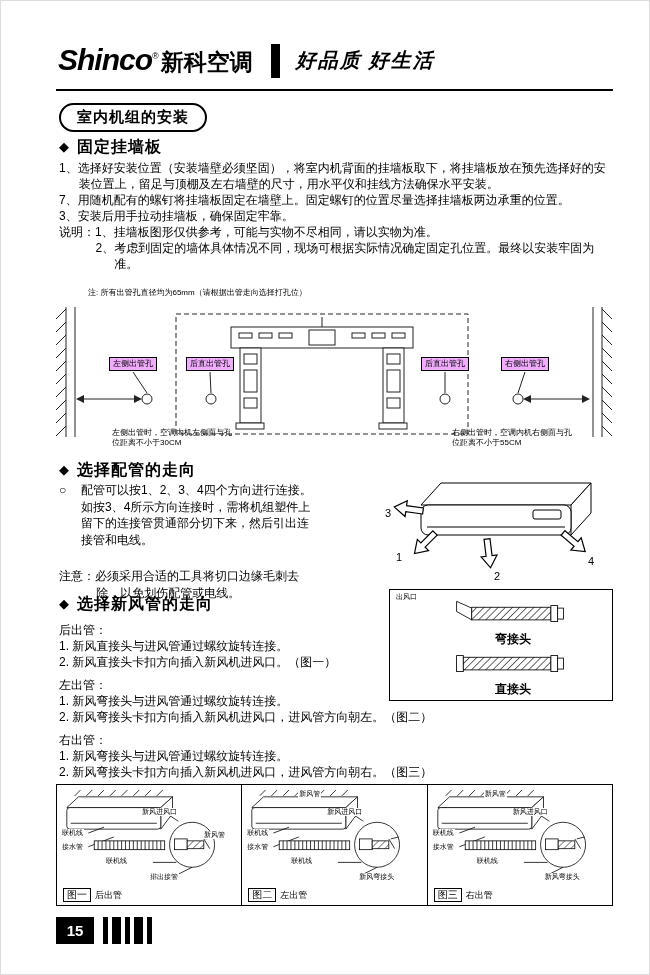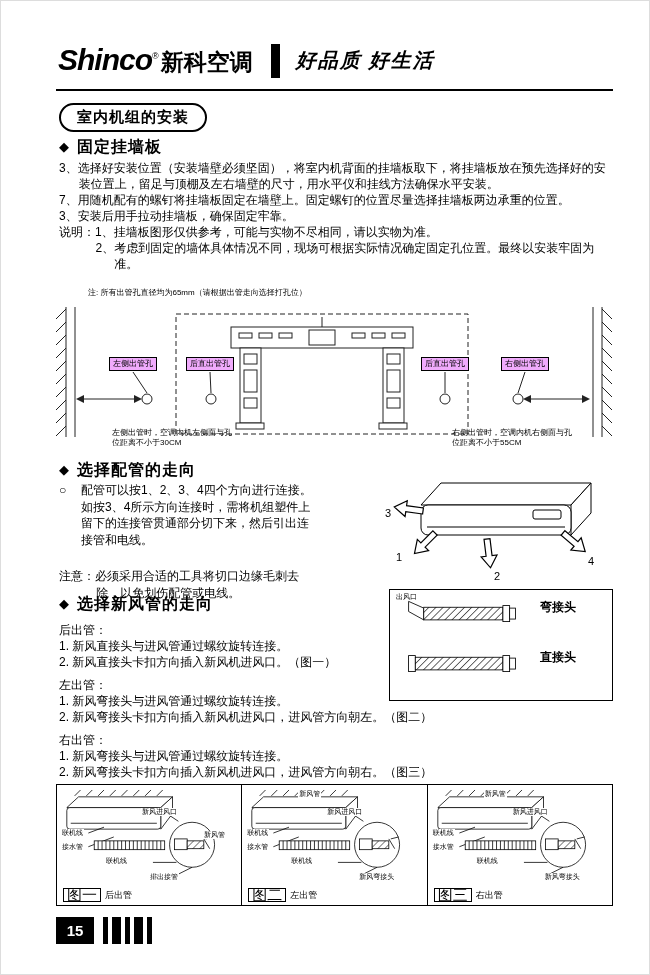--- a/index.html
+++ b/index.html
@@ -42,39 +42,39 @@
   #pipe-text{position:absolute;top:481px;left:58px;width:258px;font-size:12px;line-height:16.5px}
   .circ-row{display:flex}
   .circ{width:22px;font-size:12px;flex:none}
   .circ-body{flex:1}
   .warn{margin-top:20px;padding-left:3.1em;text-indent:-3.1em}
   #unit-svg{position:absolute;top:468px;left:382px;width:232px;height:118px}
 
   
   #fresh-box{position:absolute;top:588px;left:388px;width:224px;height:112px;border:1px solid #000}
   .outlet-lbl{position:absolute;top:2px;left:6px;font-size:7px}
-  .conn{position:absolute;left:0;width:100%;display:flex;flex-direction:row;}
+  .conn{position:absolute;left:12px;width:100%;display:flex;flex-direction:column;align-items:center}
   .conn-1{top:8px}.conn-2{top:58px}
   .pipe-svg{width:150px;height:32px}
   .conn-lbl{font-size:12px;font-weight:bold;margin-top:1px}
   #fresh-text{position:absolute;top:621px;left:58px;width:554px;font-size:12px;line-height:16px}
   .grp{margin-bottom:7px}
 
   
   #figs{position:absolute;top:783px;left:55px;width:557px;height:122px;border:1px solid #000;display:flex}
   .fig{position:relative;flex:1;border-right:1px solid #000;overflow:hidden}
   .fig:last-child{border-right:none}
   .fig-svg{position:absolute;top:3px;left:2px;width:182px;height:94px}
   .fl{position:absolute;font-size:7px;line-height:8px;background:#fff;padding:0 1px;white-space:nowrap}
   .fig-a .fl0{left:4px;top:44px}.fig-a .fl1{left:4px;top:58px}.fig-a .fl2{left:84px;top:23px}
   .fig-a .fl3{left:48px;top:72px}.fig-a .fl4{left:146px;top:46px}.fig-a .fl5{left:92px;top:88px}
   .fig-b .fl0{left:56px;top:5px}.fig-b .fl1{left:4px;top:44px}.fig-b .fl2{left:4px;top:58px}
   .fig-b .fl3{left:84px;top:23px}.fig-b .fl4{left:48px;top:72px}.fig-b .fl5{left:116px;top:88px}
   .fig-cap-row{position:absolute;left:6px;bottom:3px;display:flex;align-items:center}
-  .fig-tag{border:1px solid #000;font-size:15px;line-height:12px;padding:0 3px}
+  .fig-tag{border:1px solid #000;font-size:10px;line-height:12px;padding:0 3px}
   .fig-cap{font-size:9px;font-weight:normal;margin-left:4px}
 
   
   #footer{position:absolute;top:916px;left:55px;display:flex;align-items:flex-start}
   .pg-box{width:38px;height:27px;background:#000;color:#fff;display:flex;align-items:center;justify-content:center;font-size:15px;font-weight:bold}
   .bars{display:flex;margin-left:9px;height:27px}
   .bars i{display:block;background:#000;margin-right:4px}
   .bars i:nth-child(odd){width:5px}
   .bars i:nth-child(even){width:9px}
 </style>
@@ -94,21 +94,21 @@
 
   <div class="title-box">
     <span>室内机组的安装</span>
   </div>
 
   <div class="sec-h" id="h-fix">
     <span class="diamond">◆</span><span>固定挂墙板</span>
   </div>
 
   <div class="blk" id="fix-items">
-    <div class="hang">3、选择好安装位置（安装墙壁必须坚固），将室内机背面的挂墙板取下，将挂墙板放在预先选择好的安装位置上，留足与顶棚及左右墙壁的尺寸，用水平仪和挂线方法确保水平安装。</div>
+    <div class="hang">1、选择好安装位置（安装墙壁必须坚固），将室内机背面的挂墙板取下，将挂墙板放在预先选择好的安装位置上，留足与顶棚及左右墙壁的尺寸，用水平仪和挂线方法确保水平安装。</div>
     <div class="hang">7、用随机配有的螺钉将挂墙板固定在墙壁上。固定螺钉的位置尽量选择挂墙板两边承重的位置。</div>
     <div class="hang">3、安装后用手拉动挂墙板，确保固定牢靠。</div>
     <div><span>说明：</span><span>1、挂墙板图形仅供参考，可能与实物不尽相同，请以实物为准。</span></div>
     <div class="note2">2、考虑到固定的墙体具体情况不同，现场可根据实际情况确定固定孔位置。最终以安装牢固为准。</div>
   </div>
 
   <div class="diag1">
     <svg id="plate-svg" viewBox="0 0 560 172">
       <g stroke="#222" stroke-width="1" fill="none">
         <line x1="12" y1="20" x2="12" y2="150"></line>

